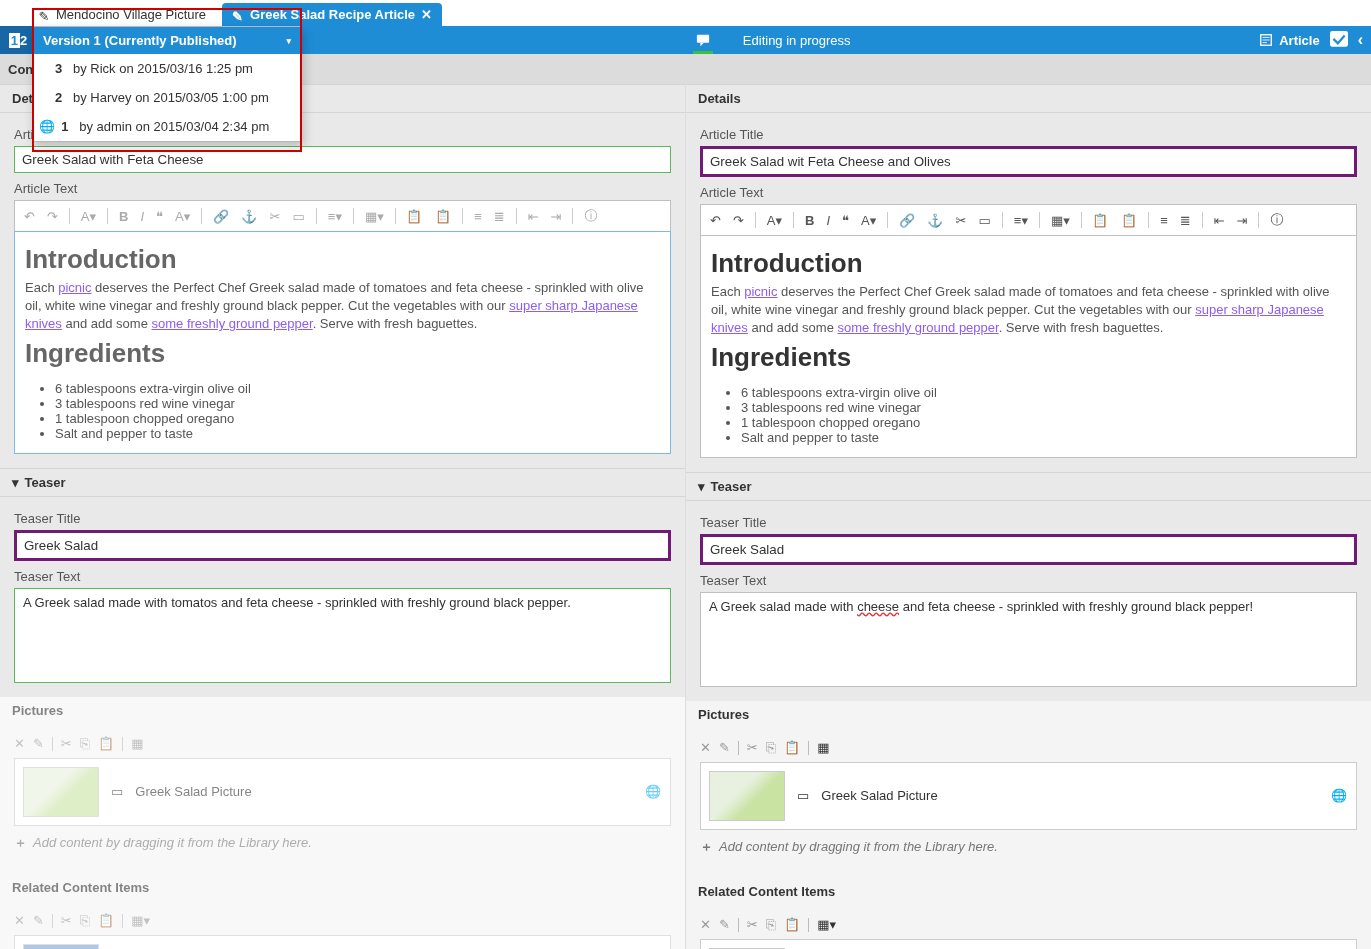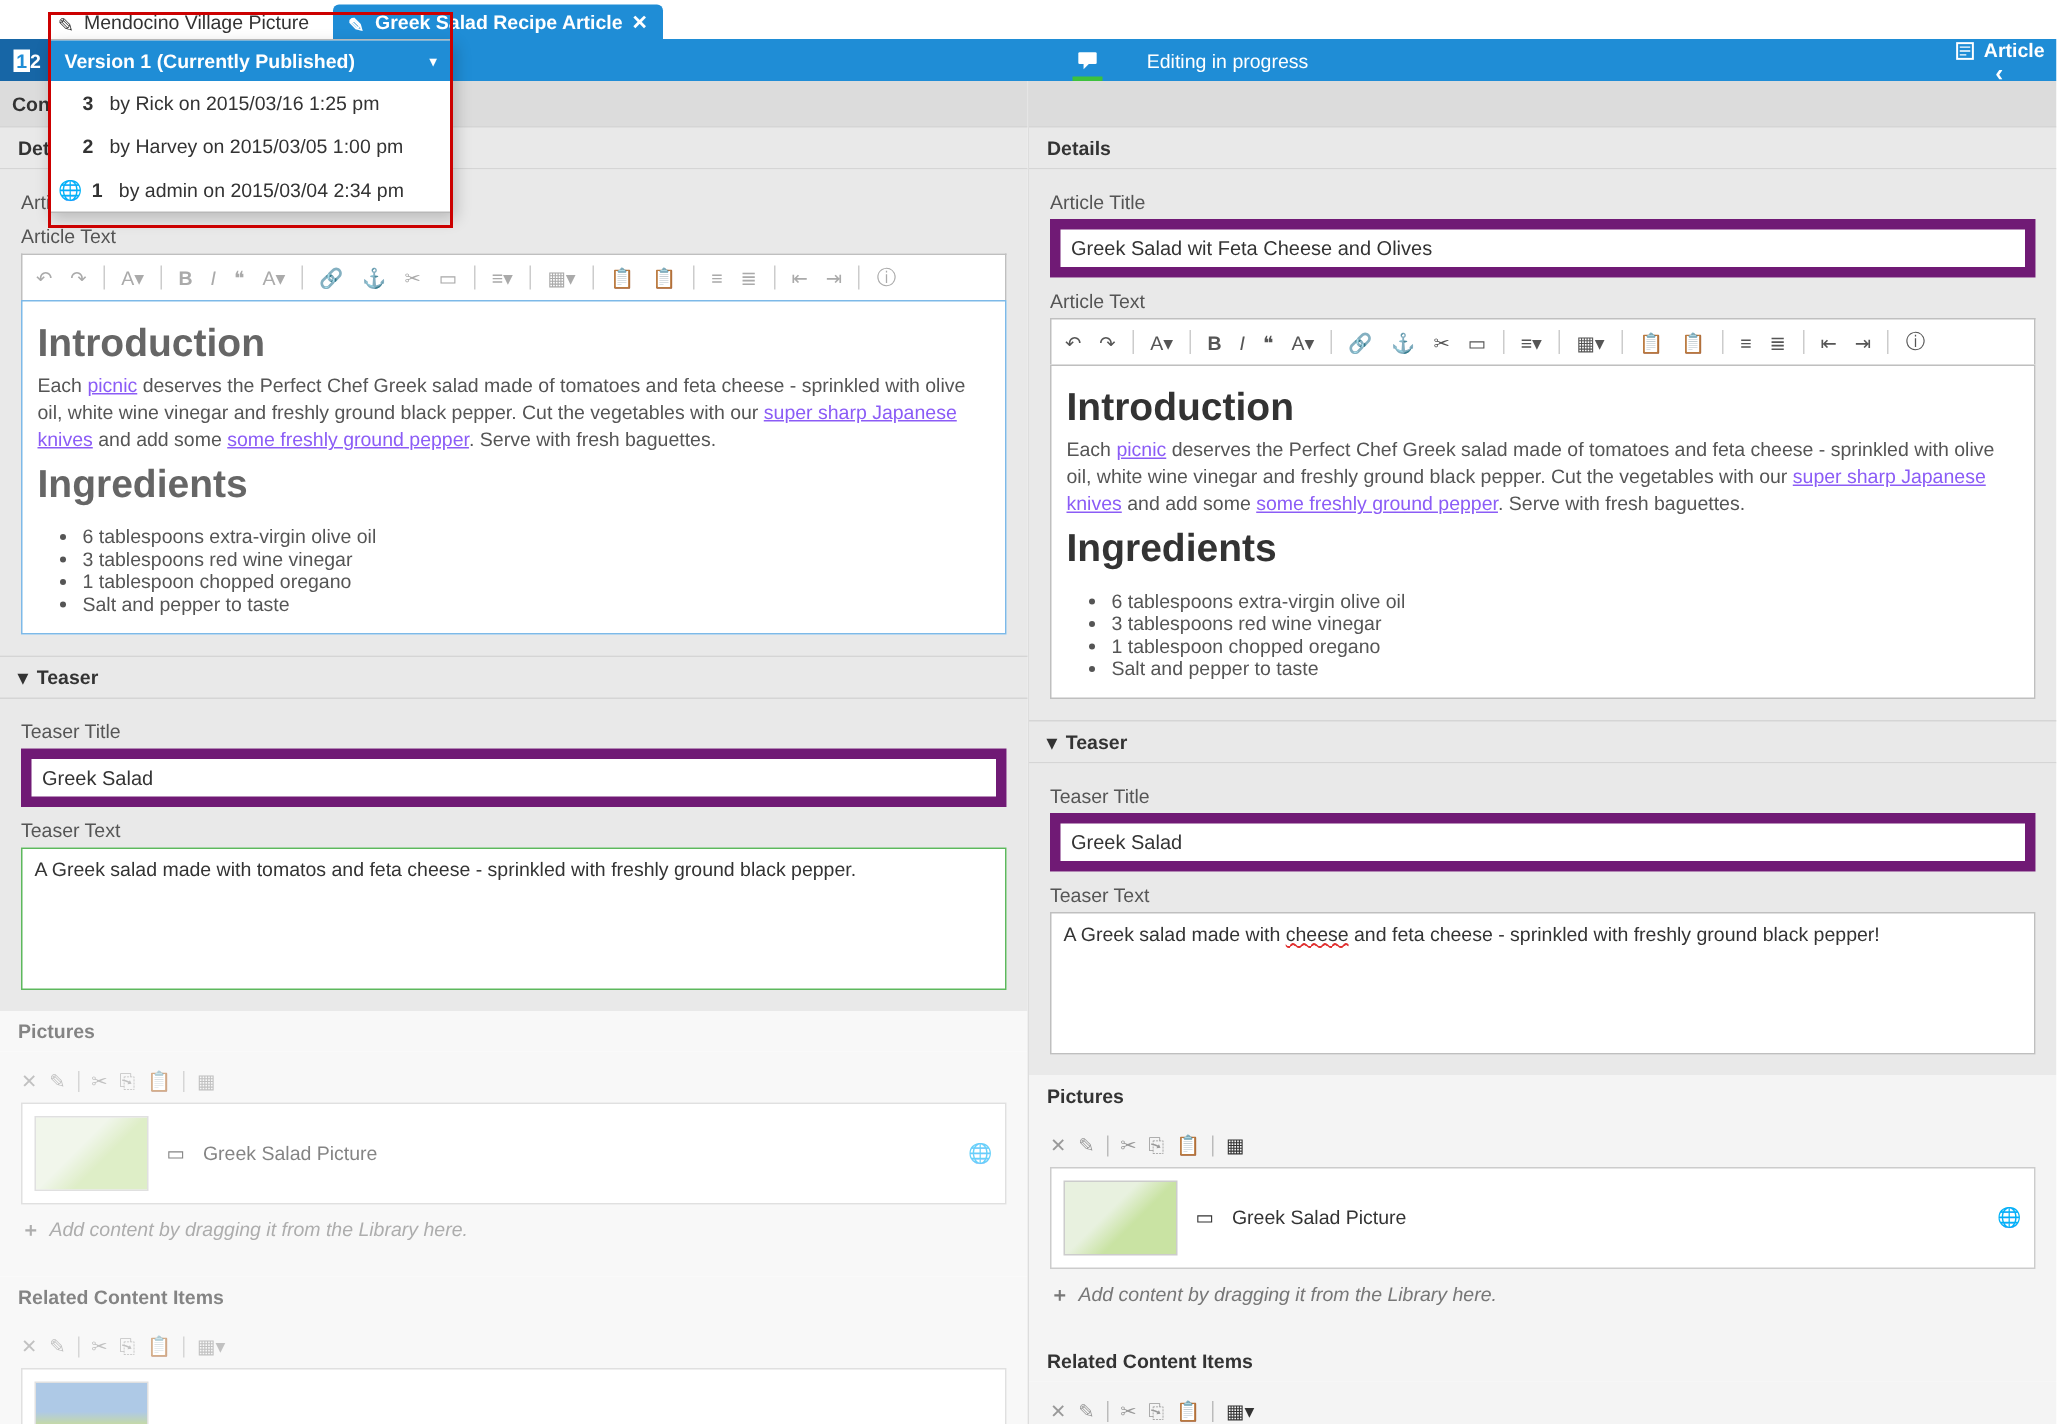--- a/index.html
+++ b/index.html
@@ -14,36 +14,36 @@
 .pencil-icon::before { content: "✎"; }
 
 .toolbar { background: #1f8dd6; color: #fff; display: flex; align-items: stretch; height: 28px; }
 .compare-icon { display: flex; align-items: center; justify-content: center; background: #1766a6; width: 36px; font-weight: bold; }
 .compare-icon span:first-child { background: #fff; color: #1f8dd6; padding: 0 2px; }
 .version-selector { display: flex; align-items: center; padding: 0 12px; gap: 8px; font-weight: bold; cursor: pointer; }
 .caret { font-size: 9px; }
 .toolbar-spacer { flex: 1; }
 .toolbar-mid-icon { display: flex; align-items: center; justify-content: center; width: 36px; position: relative;}
 .toolbar-mid-icon .g { position:absolute; bottom: 0; width: 20px; height: 3px; background: #3dc13d;}
-.toolbar-right { display: flex; align-items: center; padding-right: 8px; flex-direction: column;}
+.toolbar-right { display: flex; align-items: center; gap: 10px; padding-right: 8px;}
 .article-btn { display: flex; align-items: center; gap: 6px; font-weight: bold; cursor:pointer;}
 
 .split { display: flex; }
 .pane { flex: 1; min-width: 0; }
 .pane-left { border-right: 1px solid #ddd; }
 .disabled-overlay { opacity: 0.6; pointer-events: none; }
 
 .menu-bar { background: #dcdcdc; display: flex; padding: 0 8px; height: 30px; align-items: center; gap: 26px; }
 .menu-bar span { font-weight: bold; color: #333; cursor: pointer; }
 .progress-label { color: #ffffff; font-weight: 400; padding-left: 12px; display: flex; align-items: center;}
 
 .section-head { background: #e9e9e9; padding: 6px 12px; border-top: 1px solid #d5d5d5; border-bottom: 1px solid #d5d5d5; color: #333; display: flex; align-items: center; gap: 6px; font-weight: bold;}
 .section-body { padding: 6px 14px 14px; background: #e9e9e9; }
 .field-label { color: #555; margin: 8px 0 4px; }
-.text-input { width: 100%; border: 7px solid #701a75; padding: 5px 7px; background: #fff; color: #333;}
+.text-input { width: 100%; border: 3px solid #701a75; padding: 5px 7px; background: #fff; color: #333;}
 .text-input.diff { border: 1px solid #5db85d; }
 
 .rte-toolbar { background: #fff; border: 1px solid #bfbfbf; border-bottom: none; padding: 4px 6px; display: flex; gap: 6px; flex-wrap: wrap; align-items: center; color: #666;}
 .rte-toolbar .tb { padding: 2px 3px; cursor: pointer; color: #555;}
 .rte-toolbar .sep { width: 1px; height: 16px; background: #ccc; margin: 0 2px;}
 .rte-left .rte-toolbar .tb { color: #aaa;}
 
 .rte { width: 100%; border: 1px solid #bfbfbf; background: #fff; padding: 8px 10px; min-height: 195px; overflow-y: scroll; color: #333;}
 .rte.diff { border: 1px solid #7db9e8; }
 .rte h1 { font-size: 26px; color: #333; margin: 4px 0; font-weight: 600;}
@@ -148,20 +148,21 @@
 </div>
 
 <div class="split">
 
   <div class="pane pane-left">
     <div class="section-head">
           <span>Details</span>
         </div>
     <div class="section-body">
       <div class="field-label">Article Title</div>
+      <input class="text-input diff" value="Greek Salad with Feta Cheese" style="">
       <div class="field-label">Article Text</div>
       <div class="rte-left">
         <div class="rte-toolbar">
           <span class="tb">↶</span>
               <span class="tb">↷</span>
               <span class="sep"></span>
           <span class="tb">A▾</span>
               <span class="sep"></span>
           <span class="tb"><b>B</b></span>
               <span class="tb"><i>I</i></span>

